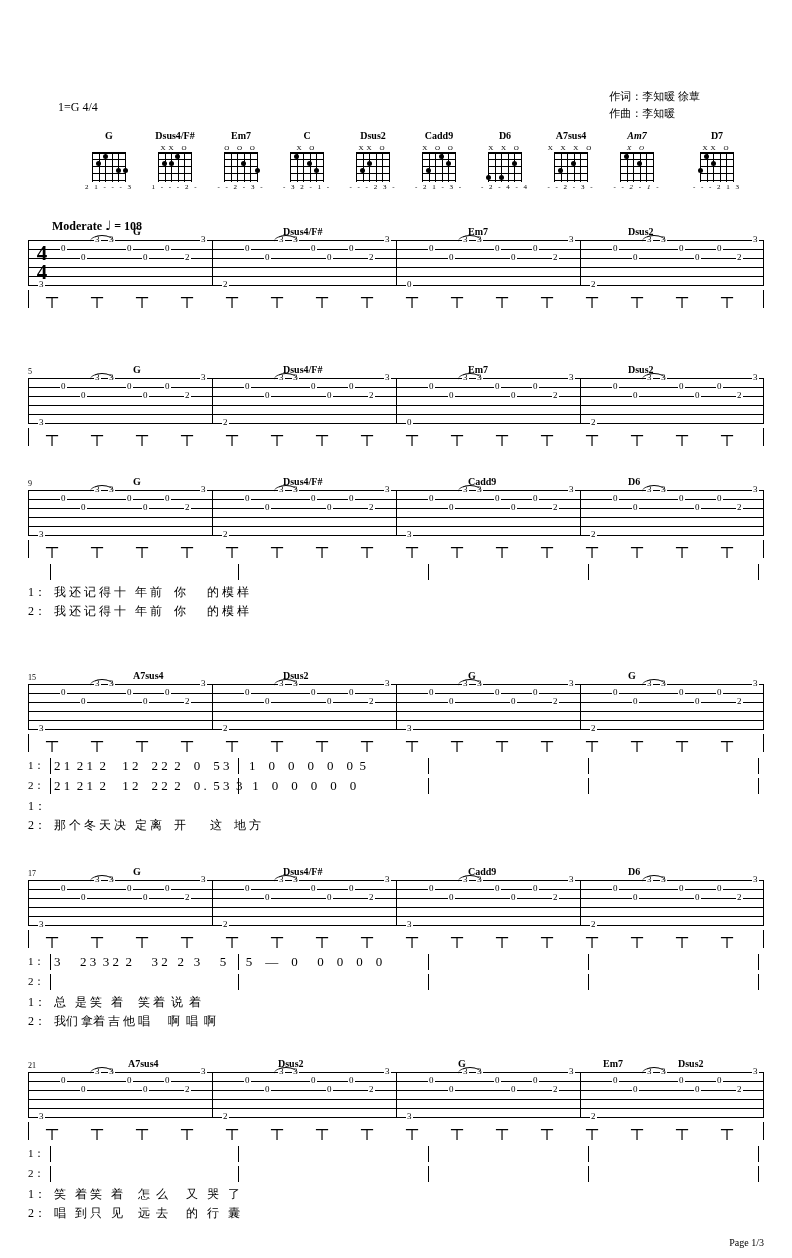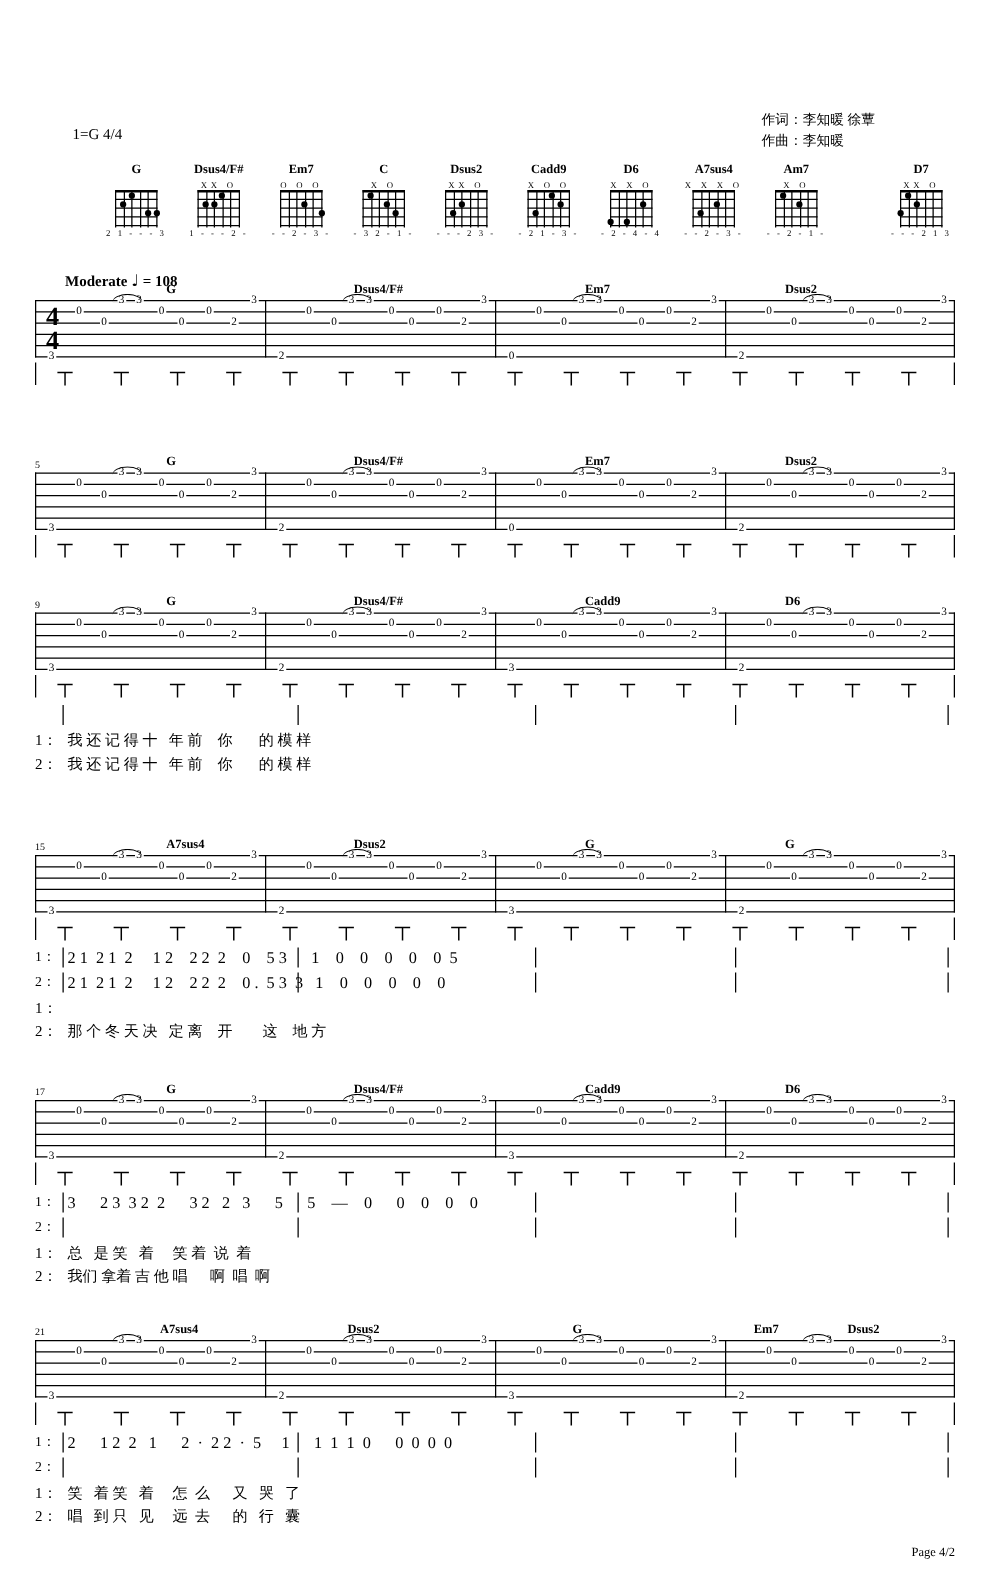--- a/index.html
+++ b/index.html
@@ -226,41 +226,41 @@
           <div class="vl" style="left:33px"></div>
           <div class="hl" style="top:7px"></div>
           <div class="hl" style="top:14px"></div>
           <div class="hl" style="top:21px"></div>
           <div class="hl" style="top:28px"></div>
           <div class="dot" style="left:17.299999999999997px;top:8.5px"></div>
           <div class="dot" style="left:4.1px;top:15.5px"></div>
         </div>
         <div class="frets">- - 2 - 3 -</div>
       </div>
-      <div class="chord" style="left: 528px;">
+      <div class="chord" style="left: 528px; font-style: italic;">
         <div class="nm">Am7</div>
         <div class="marks">X O</div>
         <div class="grid">
           <div class="nut"></div>
           <div class="vl" style="left:0px"></div>
           <div class="vl" style="left:6.6px"></div>
           <div class="vl" style="left:13.2px"></div>
           <div class="vl" style="left:19.799999999999997px"></div>
           <div class="vl" style="left:26.4px"></div>
           <div class="vl" style="left:33px"></div>
           <div class="hl" style="top:7px"></div>
           <div class="hl" style="top:14px"></div>
           <div class="hl" style="top:21px"></div>
           <div class="hl" style="top:28px"></div>
           <div class="dot" style="left:17.299999999999997px;top:8.5px"></div>
           <div class="dot" style="left:4.1px;top:1.5px"></div>
         </div>
         <div class="frets">- - 2 - 1 -</div>
       </div>
-      <div class="chord" style="left: 628px;">
+      <div class="chord" style="left: 608px;">
         <div class="nm">D7</div>
         <div class="marks">XX O</div>
         <div class="grid">
           <div class="nut"></div>
           <div class="vl" style="left:0px"></div>
           <div class="vl" style="left:6.6px"></div>
           <div class="vl" style="left:13.2px"></div>
           <div class="vl" style="left:19.799999999999997px"></div>
           <div class="vl" style="left:26.4px"></div>
           <div class="vl" style="left:33px"></div>
@@ -848,21 +848,20 @@
           <span style="left:513px">┬</span>
           <span style="left:558px">┬</span>
           <span style="left:603px">┬</span>
           <span style="left:648px">┬</span>
           <span style="left:693px">┬</span>
           <div class="bl" style="left:0"></div>
           <div class="bl" style="left:735px"></div>
         </div>
         <div class="numline">
           <span class="lbl">1：</span>
-          <span class="n" style="left:26px;white-space:pre">2      1 2  2   1      2  ·  2 2  ·  5     1      1  1  1  0      0  0  0  0</span>
           <div class="vb" style="left:22px"></div>
           <div class="vb" style="left:210px"></div>
           <div class="vb" style="left:400px"></div>
           <div class="vb" style="left:560px"></div>
           <div class="vb" style="left:730px"></div>
         </div>
         <div class="numline">
           <span class="lbl">2：</span>
           <span class="n" style="left:26px;white-space:pre"></span>
           <div class="vb" style="left:22px"></div>
@@ -875,14 +874,14 @@
           <span class="lbl">1：</span>
           <span class="w" style="left:26px;white-space:pre">笑   着 笑   着     怎  么      又   哭   了</span>
         </div>
         <div class="lyric">
           <span class="lbl">2：</span>
           <span class="w" style="left:26px;white-space:pre">唱   到 只   见     远  去      的   行   囊</span>
         </div>
       </div>
     </div>
 
-  <div class="pagenum">Page 4/2</div>
+  <div class="pagenum">Page 1/3</div>
 </div>
 
 </body></html>

